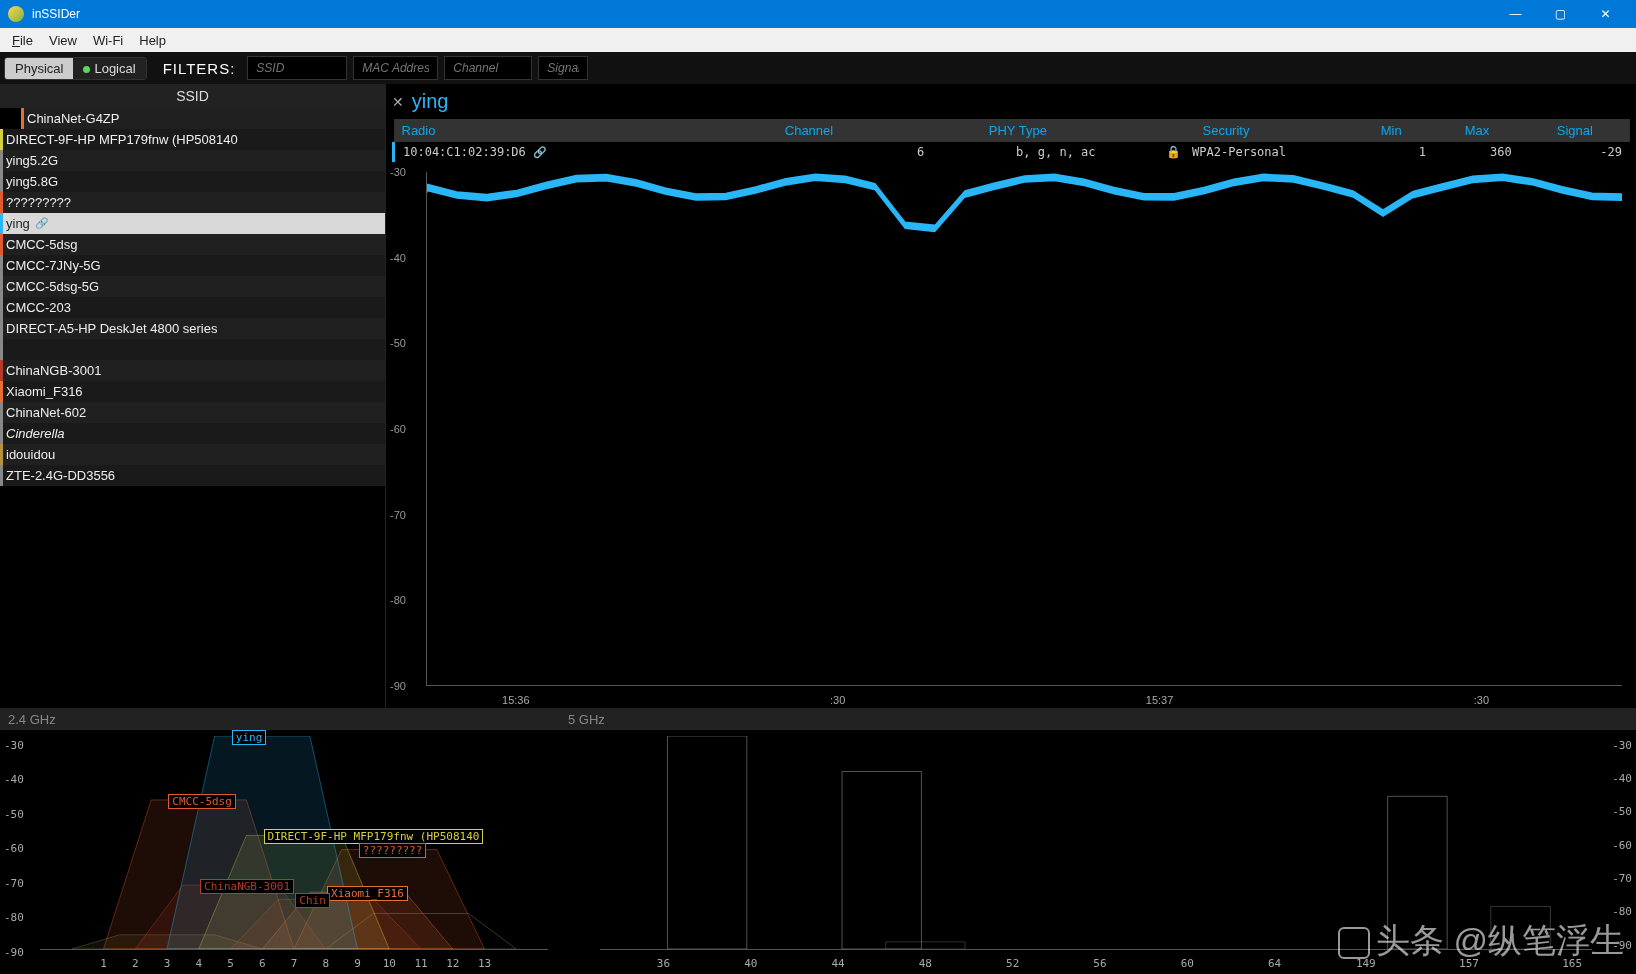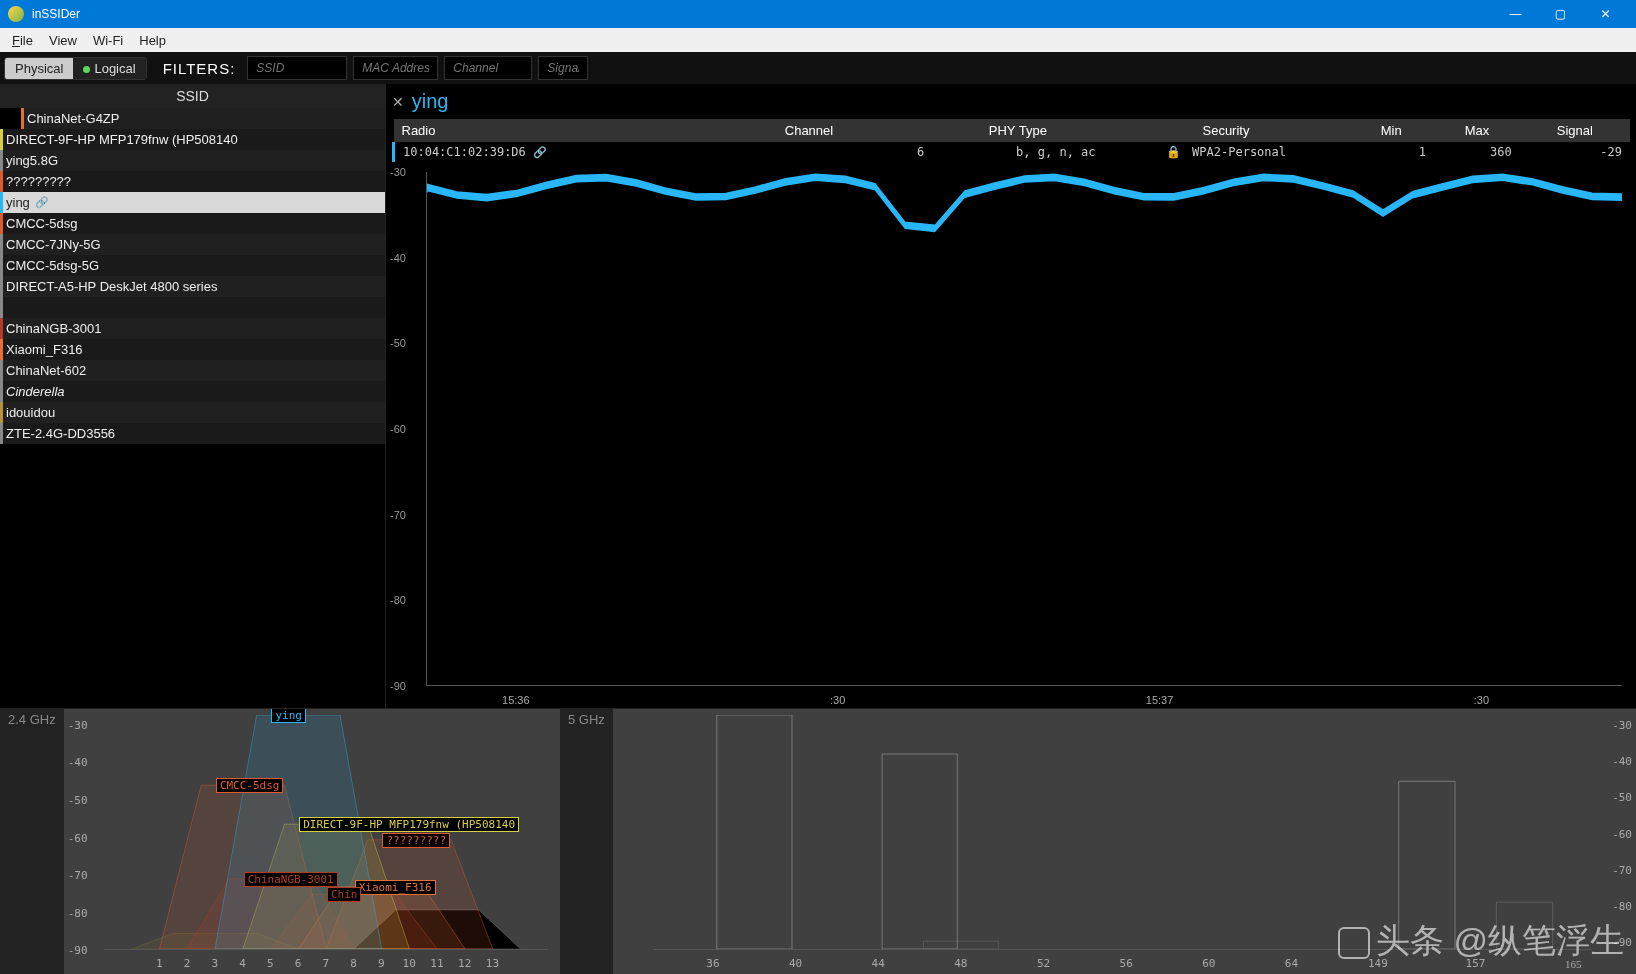--- a/index.html
+++ b/index.html
@@ -150,21 +150,21 @@
     color:#29b6f6; font-size:20px;
     padding: 2px 0 6px 0;
   }
   .close-x { color:#aaa; font-size:14px; }
   .radio-table {
     width: 100%;
     font-size: 13px;
     border-collapse: collapse;
   }
   .radio-table th {
-    background:#333; color:#ffffff;
+    background:#333; color:#0ea5e9;
     font-weight: normal; text-align: center;
     padding: 4px 8px;
   }
   .radio-table td {
     padding: 3px 8px; text-align: right;
     font-family: Consolas, monospace;
     font-size: 12px;
   }
   .radio-table .rad-col { text-align: left; width: 240px;}
   .radio-row {
@@ -187,22 +187,22 @@
     border-left:1px solid #555;
     border-bottom:1px solid #555;
   }
   .x-axis-label {
     position:absolute; bottom:2px;
     font-size:11px; color:#aaa;
     transform: translateX(-50%);
   }
   
   .spectrum {
-    background: #404040;
-    display:flex; 
+    background: #000000;
+    display:flex; flex-direction:column;
     overflow:hidden;
   }
   .bottom-row {
     grid-column: 1 / span 2; grid-row:2;
     display:flex;
   }
   .spec-title {
     background:#222; color:#888;
     padding:3px 8px; font-size:13px;
   }
@@ -288,37 +288,43 @@
   <div class="ssid-panel">
     <div class="ssid-header">SSID</div>
     <div class="ssid-list" id="ssid-list">
         <div class="ssid-row" style="border-left-color: rgb(230, 111, 54); margin-left: 21px;">
           <span>ChinaNet-G4ZP</span>
         </div>
         <div class="ssid-row" style="border-left-color: rgb(212, 208, 64);">
           <span>DIRECT-9F-HP MFP179fnw (HP508140</span>
         </div>
         <div class="ssid-row" style="border-left-color: rgb(136, 136, 136);">
+          <span>ying5.2G</span>
+        </div>
+        <div class="ssid-row" style="border-left-color: rgb(136, 136, 136);">
           <span>ying5.8G</span>
         </div>
         <div class="ssid-row" style="border-left-color: rgb(224, 90, 45);">
           <span>?????????</span>
         </div>
         <div class="ssid-row selected" style="border-left-color: rgb(41, 182, 246);">
           <span>ying</span>
           <span class="link-icon">🔗</span>
         </div>
         <div class="ssid-row" style="border-left-color: rgb(224, 90, 45);">
           <span>CMCC-5dsg</span>
         </div>
         <div class="ssid-row" style="border-left-color: rgb(136, 136, 136);">
           <span>CMCC-7JNy-5G</span>
         </div>
         <div class="ssid-row" style="border-left-color: rgb(136, 136, 136);">
           <span>CMCC-5dsg-5G</span>
+        </div>
+        <div class="ssid-row" style="border-left-color: rgb(136, 136, 136);">
+          <span>CMCC-203</span>
         </div>
         <div class="ssid-row" style="border-left-color: rgb(136, 136, 136);">
           <span>DIRECT-A5-HP DeskJet 4800 series</span>
         </div>
         <div class="ssid-row" style="border-left-color: rgb(136, 136, 136);">
           <span></span>
         </div>
         <div class="ssid-row" style="border-left-color: rgb(179, 59, 39);">
           <span>ChinaNGB-3001</span>
         </div>
@@ -464,21 +470,21 @@
           <div class="spec-x" style="left: calc(40px + (6.4% * ((100% - 84px) * (1 / 100%))));">36</div>
           <div class="spec-x" style="left: calc(40px + (15.2% * ((100% - 84px) * (1 / 100%))));">40</div>
           <div class="spec-x" style="left: calc(40px + (24% * ((100% - 84px) * (1 / 100%))));">44</div>
           <div class="spec-x" style="left: calc(40px + (32.8% * ((100% - 84px) * (1 / 100%))));">48</div>
           <div class="spec-x" style="left: calc(40px + (41.6% * ((100% - 84px) * (1 / 100%))));">52</div>
           <div class="spec-x" style="left: calc(40px + (50.4% * ((100% - 84px) * (1 / 100%))));">56</div>
           <div class="spec-x" style="left: calc(40px + (59.2% * ((100% - 84px) * (1 / 100%))));">60</div>
           <div class="spec-x" style="left: calc(40px + (68% * ((100% - 84px) * (1 / 100%))));">64</div>
           <div class="spec-x" style="left: calc(40px + (77.2% * ((100% - 84px) * (1 / 100%))));">149</div>
           <div class="spec-x" style="left: calc(40px + (87.6% * ((100% - 84px) * (1 / 100%))));">157</div>
-          <div class="spec-x" style="left: calc(40px + (98% * ((100% - 84px) * (1 / 100%)))); font-family: Liberation Serif, serif;">165</div>
+          <div class="spec-x" style="left: calc(40px + (98% * ((100% - 84px) * (1 / 100%))));">165</div>
         </div>
     </div>
   </div>
 
 </div>
 
 <div class="watermark">
   <span class="wm-logo"></span><span>头条 @纵笔浮生</span>
 </div>
 

